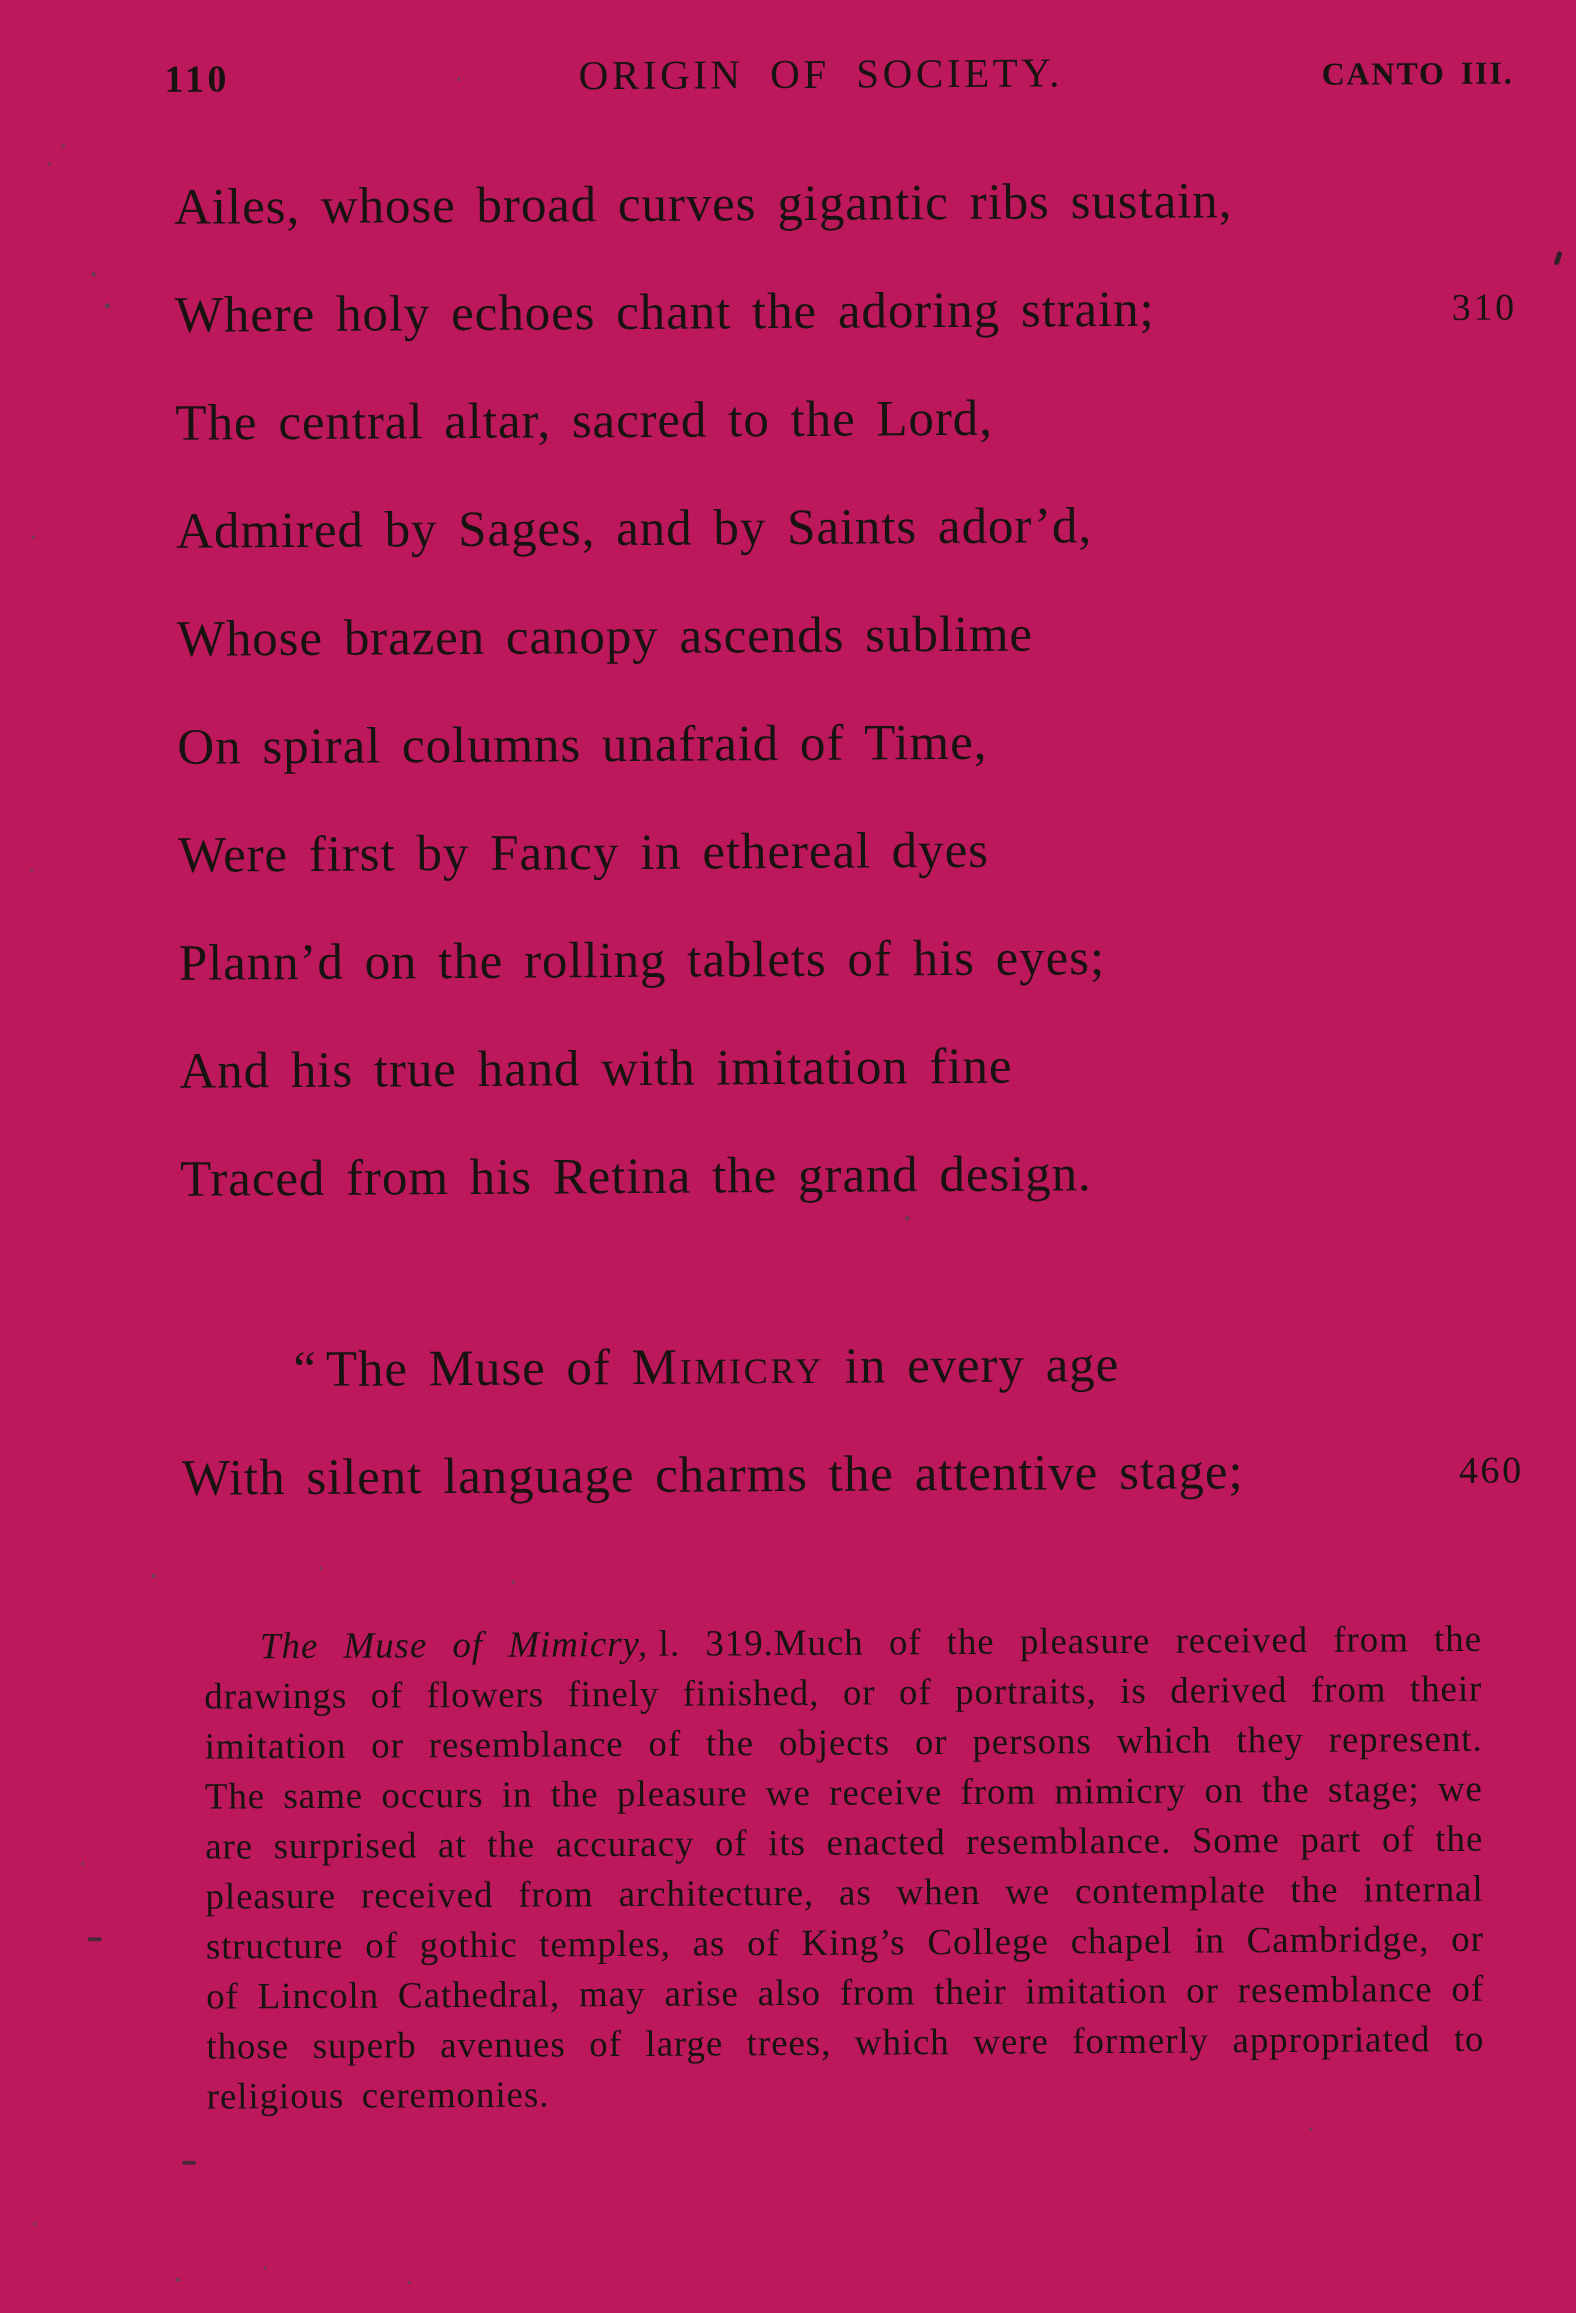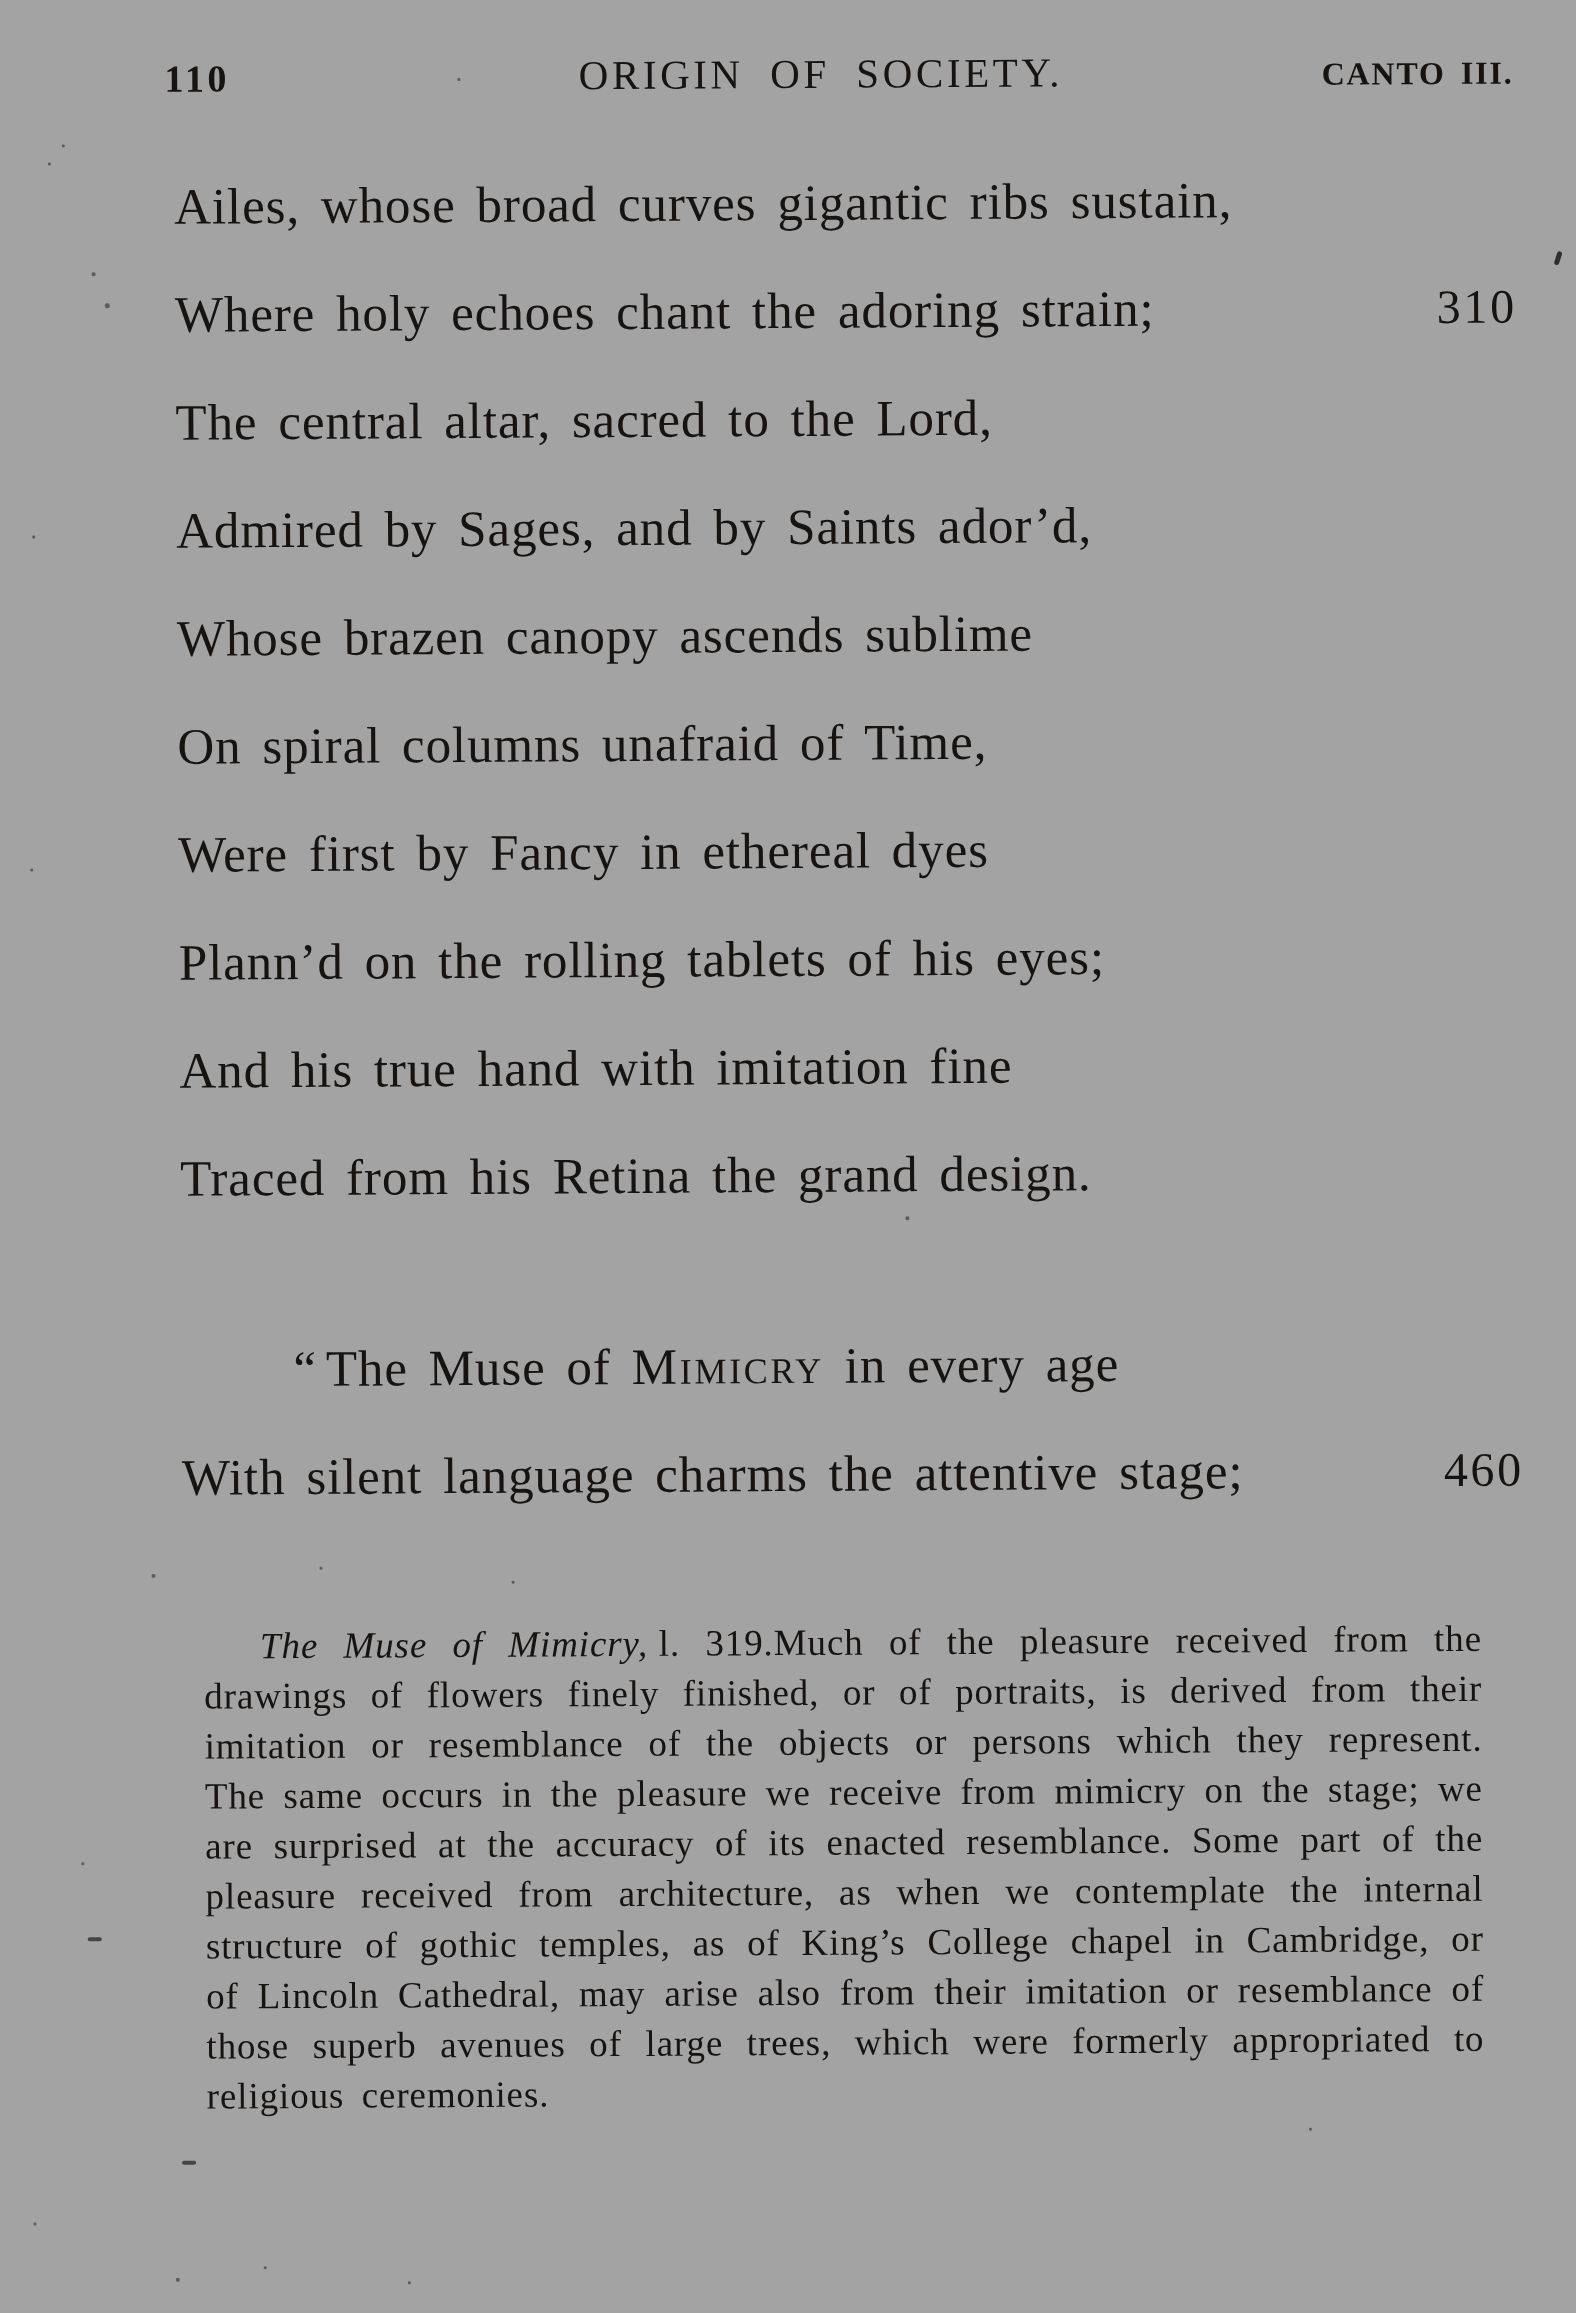--- a/index.html
+++ b/index.html
@@ -4,21 +4,21 @@
 <style>
   html, body {
     margin: 0;
     padding: 0;
     background: #e8e8e8;
   }
   #page {
     position: relative;
     width: 1576px;
     height: 2313px;
-    background: #a3a3a3;
+    background: #be185d;
     overflow: hidden;
     font-family: "Liberation Serif", serif;
     color: #171310;
   }
   #scan-content {
     position: absolute;
     inset: 0;
     transform: rotate(-0.35deg);
     transform-origin: 50% 50%;
   }
@@ -67,21 +67,21 @@
   .poem-line {
     position: relative;
     height: 108px;
     line-height: 108px;
     white-space: nowrap;
   }
   .line-num {
     position: absolute;
     right: 0;
     top: 0;
-    font-size: 48px;
+    font-size: 38px;
     line-height: 108px;
     letter-spacing: 2.7px;
     text-align: center;
   }
   .stanza2 {
     margin-top: 83px;
   }
   .muse-line {
     padding-left: 112px;
   }

